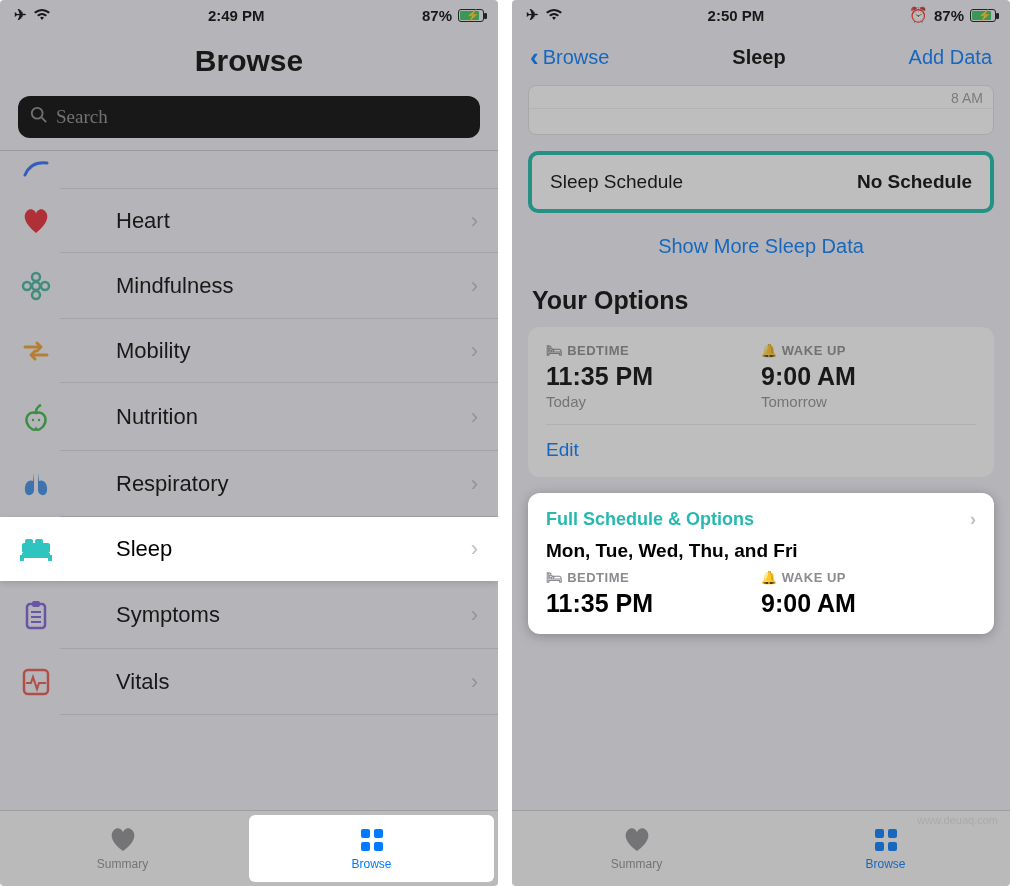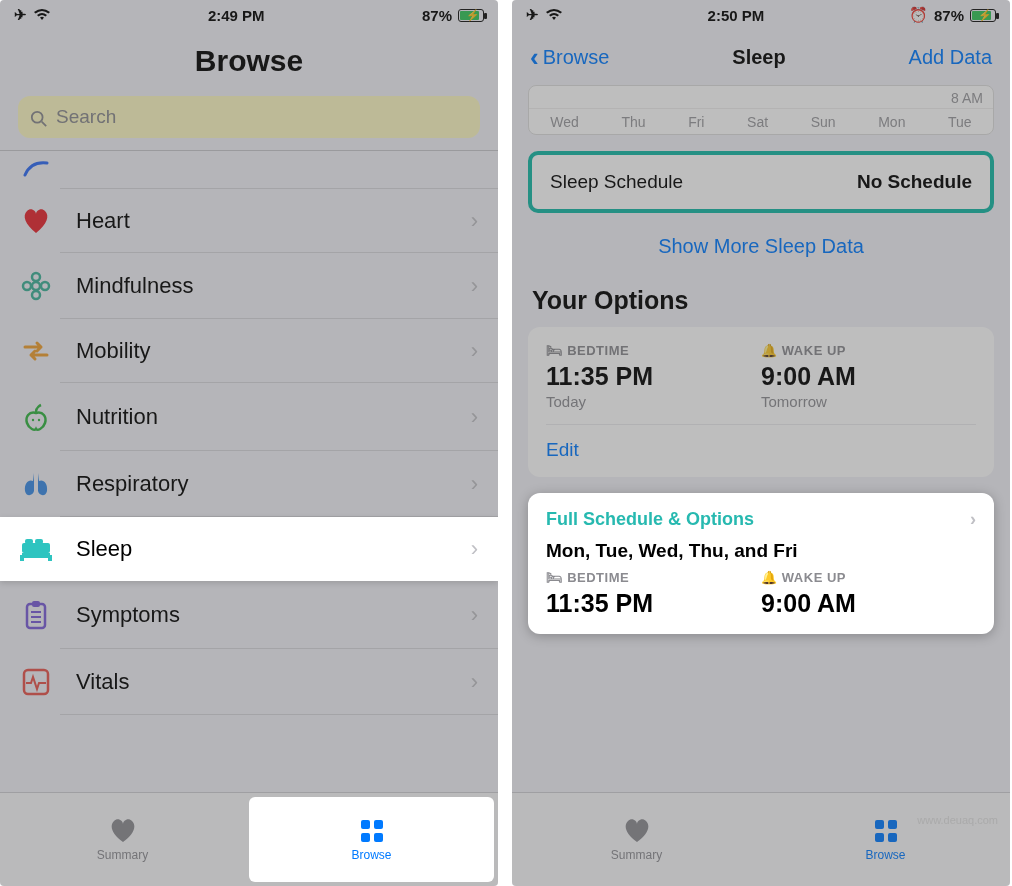--- a/index.html
+++ b/index.html
@@ -46,53 +46,55 @@
   .battery-fill { position:absolute; left:1px; top:1px; bottom:1px; width:80%; background:#33c759; border-radius:1px;}
   .bolt { position:absolute; left:7px; top:-1px; font-size:11px; color:#000;}
   
   .header1 {
     text-align: center;
     padding: 18px 0 10px;
   }
   .header1 h1 { font-size: 30px; font-weight: 700; }
   .search-bar {
     margin: 8px 18px 12px;
-    background: #fef9c3;
+    background: #000000;
     border-radius: 12px;
     display: flex;
-    align-items: flex-end;
+    align-items: flex-start;
     padding: 10px 12px;
     color: #8a8a8f;
     font-size: 19px;
+    font-family: Liberation Serif, serif;
   }
   .search-bar svg { margin-right: 8px; }
   .divider { height:1px; background:#c8c8cc; }
   
   .list { background:#f2f2f7; }
   .list-row {
     display:flex; align-items:center;
     padding: 18px 20px 18px 18px;
     position: relative;
+    gap: 40px;
   }
   .list-row.partial { padding-top:10px; padding-bottom:12px; }
   .list-row .chev { margin-left:auto; color:#c0c0c5; font-size:22px;}
   .list-row .label { font-size:22px; font-weight:500; margin-left:22px; }
   .list-row::after {
     content:''; position:absolute; left:60px; right:0; bottom:0; height:1px; background:#d8d8dc;
   }
   .list-row.highlight {
     background:#fff;
     z-index:100;
     box-shadow: 0 2px 6px rgba(0,0,0,0.15);
   }
   .list-row.highlight::after{display:none;}
   .icon-box { width:36px; display:flex; justify-content:center;}
   
   .tabbar {
-    position:absolute; bottom:0; left:0; right:0; height:94px;
+    position:absolute; bottom:0; left:0; right:0; height:76px;
     background:#f9f9fb;
     border-top:1px solid #d0d0d4;
     display:flex;
   }
   .tab {
     flex:1; display:flex; flex-direction:column; align-items:center; justify-content:center; gap:4px;
     font-size:12px; color:#8e8e93;
   }
   .tab.active { color:#007aff; }
   .tab.highlight {
@@ -343,29 +345,20 @@
       <span style="font-size:26px;font-weight:600;">‹</span>
       <span>Browse</span>
     </div>
     <div class="title">Sleep</div>
     <div class="action">Add Data</div>
   </div>
 
   <div class="chart-box">
     <div class="chart-line"></div>
     <div class="chart-8am">8 AM</div>
-    <div class="chart-days">
-      <span>Wed</span>
-      <span>Thu</span>
-      <span>Fri</span>
-      <span>Sat</span>
-      <span>Sun</span>
-      <span>Mon</span>
-      <span>Tue</span>
-    </div>
   </div>
 
   <div class="schedule-row">
     <span>Sleep Schedule</span>
     <span class="rt">No Schedule</span>
   </div>
 
   <div class="showmore">Show More Sleep Data</div>
 
   <div class="section-h">Your Options</div>

